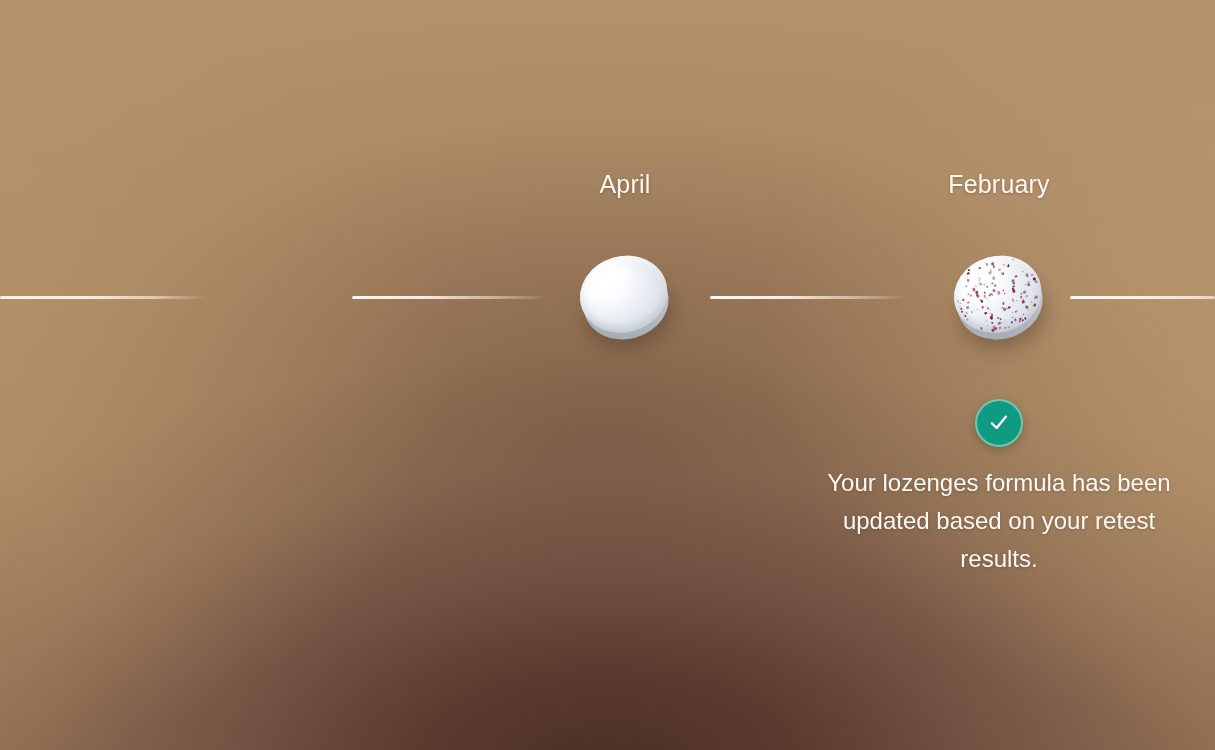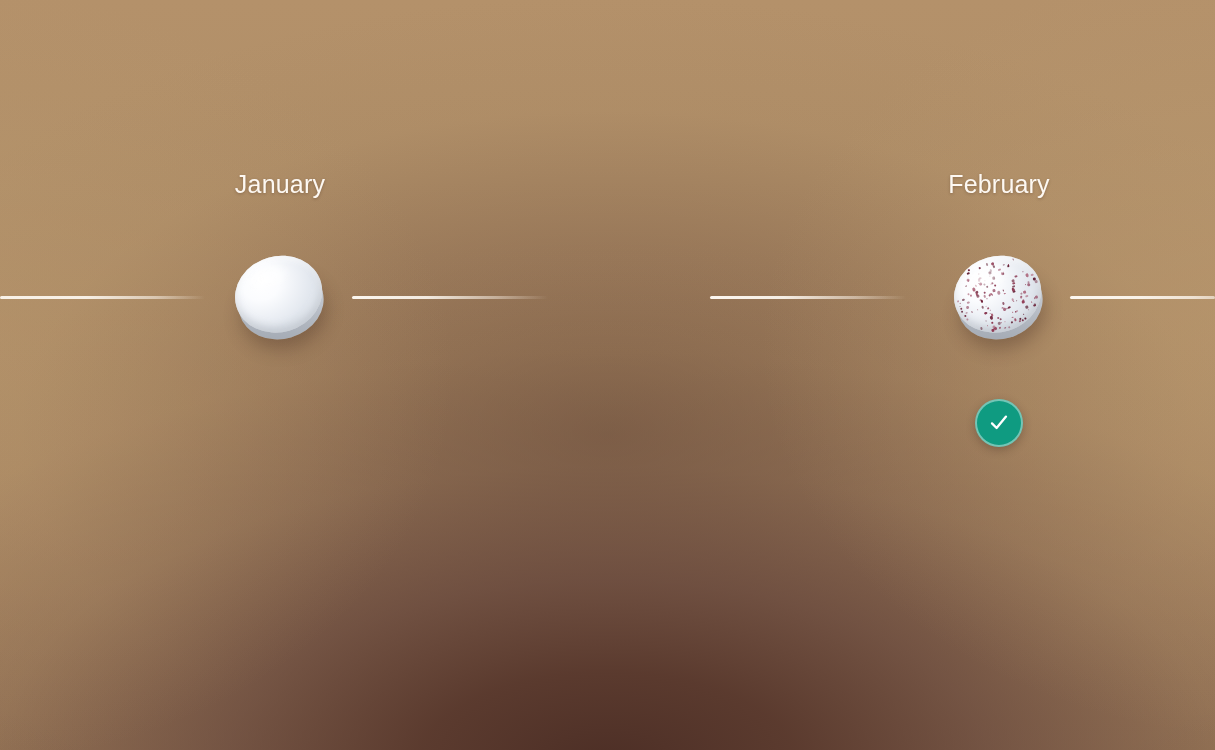--- a/index.html
+++ b/index.html
@@ -167,31 +167,31 @@
   <div class="bg-base"></div>
   <div class="bg-corner-l"></div>
   <div class="bg-corner-r"></div>
   <div class="bg-vign"></div>
 
   <div class="rail rail-0"></div>
   <div class="rail rail-1"></div>
   <div class="rail rail-2"></div>
   <div class="rail rail-3"></div>
 
-  <div class="node node-jan">
-    <div class="month-label">January</div>
+
+  <div class="node node-apr">
+    <div class="month-label">April</div>
     <div class="pill-wrap">
       <div class="pill">
         <div class="edge"></div>
         <div class="face"></div>
         <div class="gloss"></div>
       </div>
     </div>
   </div>
-
 
   <div class="node node-jul">
     <div class="month-label">February</div>
     <div class="pill-wrap">
       <div class="pill">
         <div class="edge"></div>
         <div class="face"></div>
         <div class="speckles" id="speckle-host">
             <i style="left: 5.66307px; top: 49.1166px; width: 1.89235px; height: 2.21186px; background: rgb(109, 32, 56); opacity: 0.91;"></i>
             <i style="left: 32.6582px; top: 24.3172px; width: 2.13056px; height: 2.07975px; background: rgb(93, 27, 48); opacity: 0.58;"></i>
@@ -338,14 +338,15 @@
       </div>
     </div>
   </div>
 
   <div class="badge">
     <svg width="26" height="26" viewBox="0 0 26 26" aria-hidden="true">
       <path d="M6 13.4 L10.6 18 L20 6.6" fill="none" stroke="#ffffff" stroke-width="2.3" stroke-linecap="round" stroke-linejoin="round"></path>
     </svg>
   </div>
 
+  <div class="message">Your lozenges formula has been updated based on your retest results.</div>
 
 </div>
 
 </body></html>

